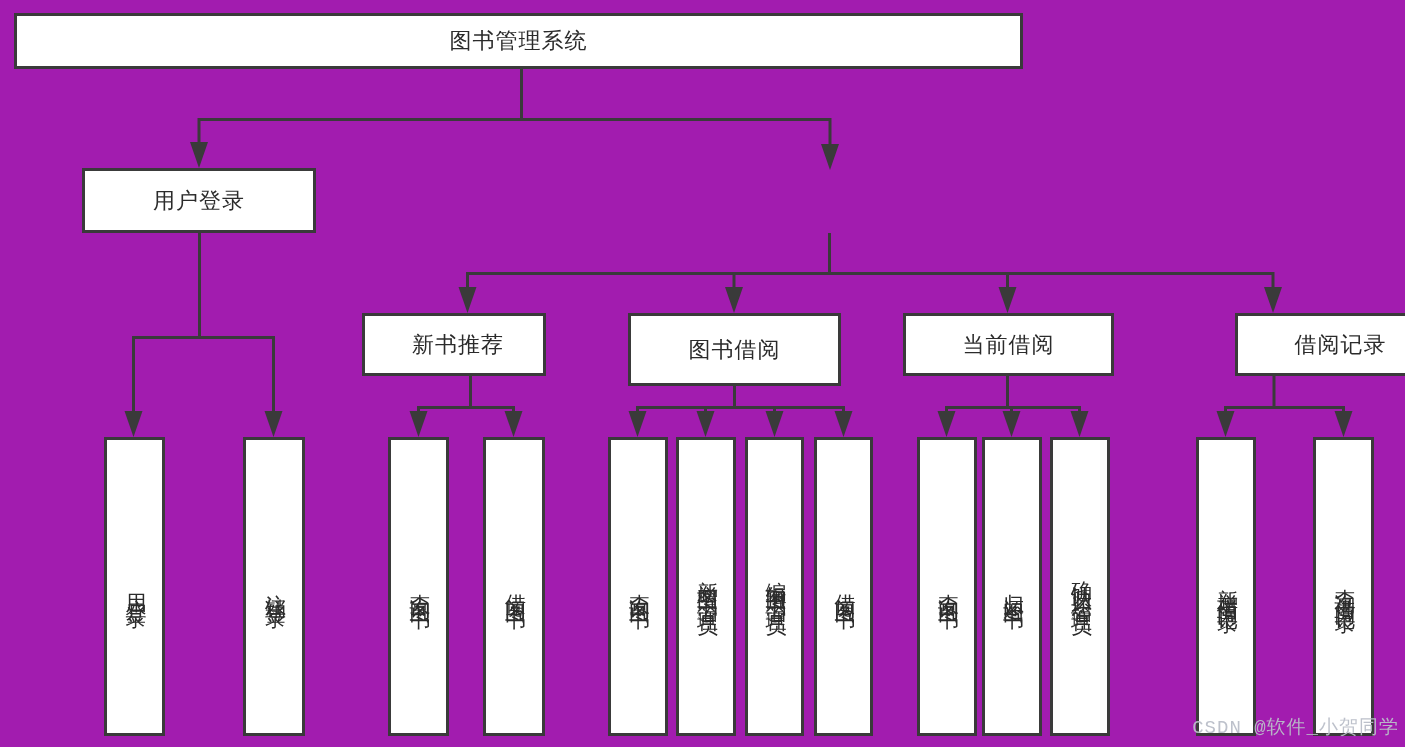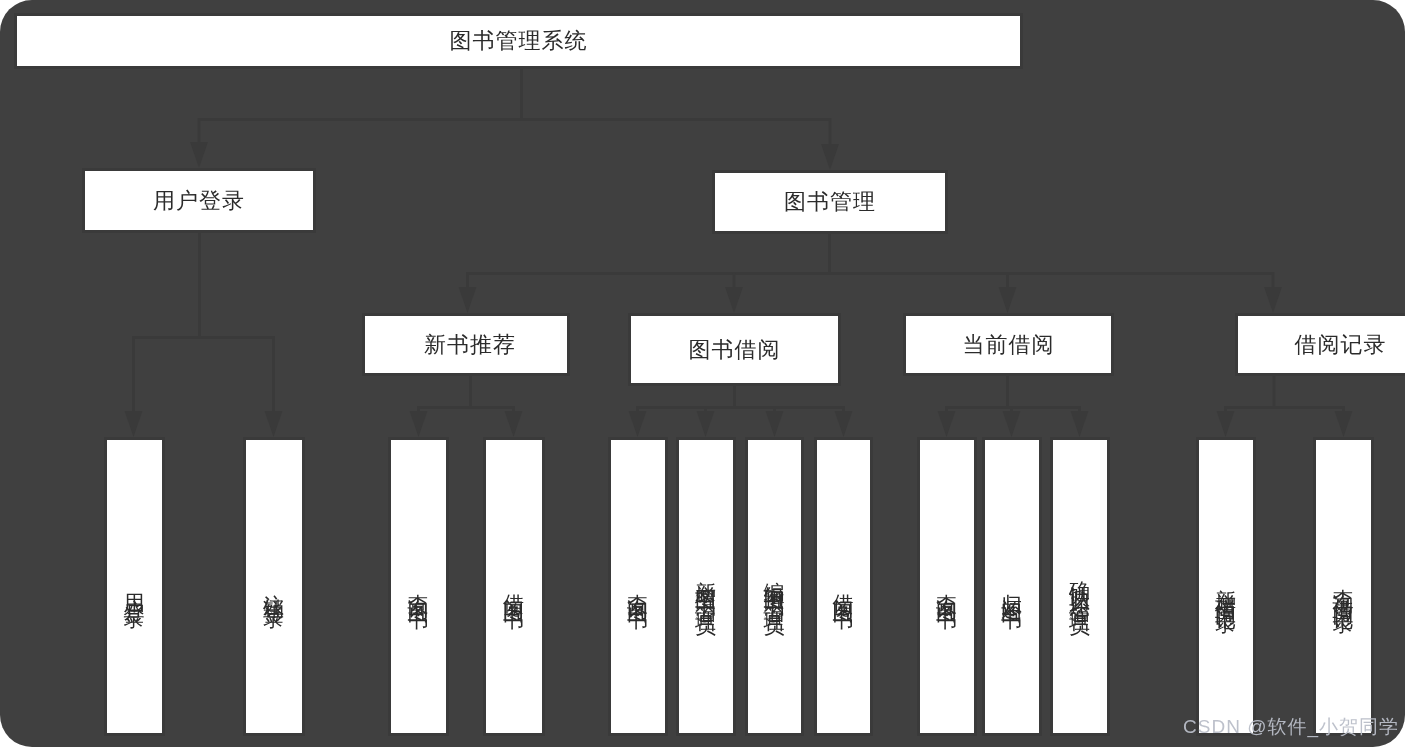--- a/index.html
+++ b/index.html
@@ -1,22 +1,21 @@
 <!DOCTYPE html>
 <html><head>
 <meta charset="utf-8">
 <style>
   html,body{margin:0;padding:0;background:#ffffff;}
   #stage{
     position:relative;
     width:1405px;height:747px;
-    background:#404040;
-    font-family:Liberation Sans, sans-serif;
+    background:#a21caf;
+    font-family:Liberation Mono, monospace;
     overflow:hidden;
-    border-radius:32px;
   }
   #connectors{position:absolute;left:0;top:0;pointer-events:none;}
   .box{
     position:absolute;
     box-sizing:border-box;
     border:3px solid #3a3a3a;
     background:#ffffff;
     display:flex;
     align-items:center;
     justify-content:center;
@@ -97,23 +96,22 @@
       <polygon points="1002.5,411 1020.5,411 1011.5,437"></polygon>
       <polygon points="1070.5,411 1088.5,411 1079.5,437"></polygon>
       <polygon points="1216.5,411 1234.5,411 1225.5,437"></polygon>
       <polygon points="1334.5,411 1352.5,411 1343.5,437"></polygon>
     </g>
   </svg>
 
   <div class="box h" style="left:14px;top:13px;width:1009px;height:56px;">图书管理系统</div>
 
   <div class="box h" style="left:82px;top:168px;width:234px;height:65px;">用户登录</div>
-  <div class="box h" style="left:712px;top:170px;width:236px;height:64px;">图书管理</div>
 
-  <div class="box h" style="left:362px;top:313px;width:208px;height:63px;padding-left:8px;">新书推荐</div>
+  <div class="box h" style="left:362px;top:313px;width:184px;height:63px;padding-left:8px;">新书推荐</div>
   <div class="box h" style="left:628px;top:313px;width:213px;height:73px;">图书借阅</div>
   <div class="box h" style="left:903px;top:313px;width:211px;height:63px;">当前借阅</div>
   <div class="box h" style="left:1235px;top:313px;width:211px;height:63px;">借阅记录</div>
 
   <div class="box v" style="left:104px;top:437px;width:61px;height:299px;">用户登录</div>
   <div class="box v" style="left:243px;top:437px;width:62px;height:299px;">注销登录</div>
 
   <div class="box v" style="left:388px;top:437px;width:61px;height:299px;">查询图书</div>
   <div class="box v" style="left:483px;top:437px;width:62px;height:299px;">借阅图书</div>
 

